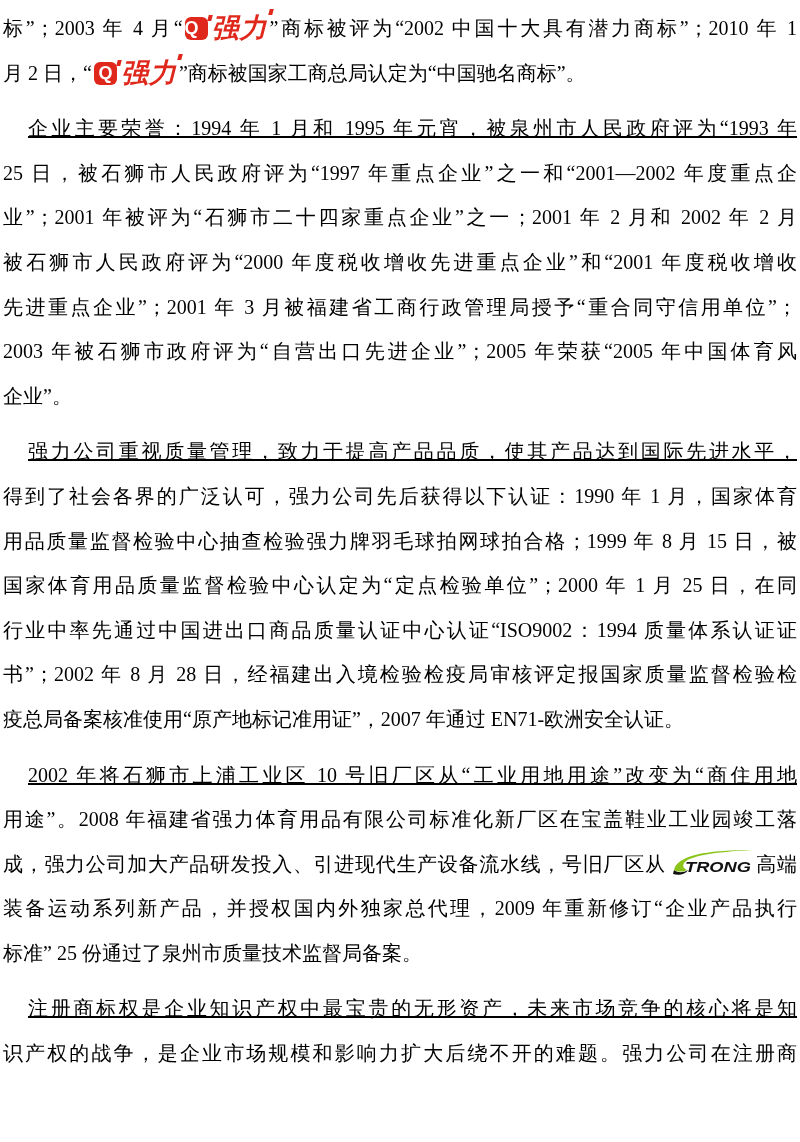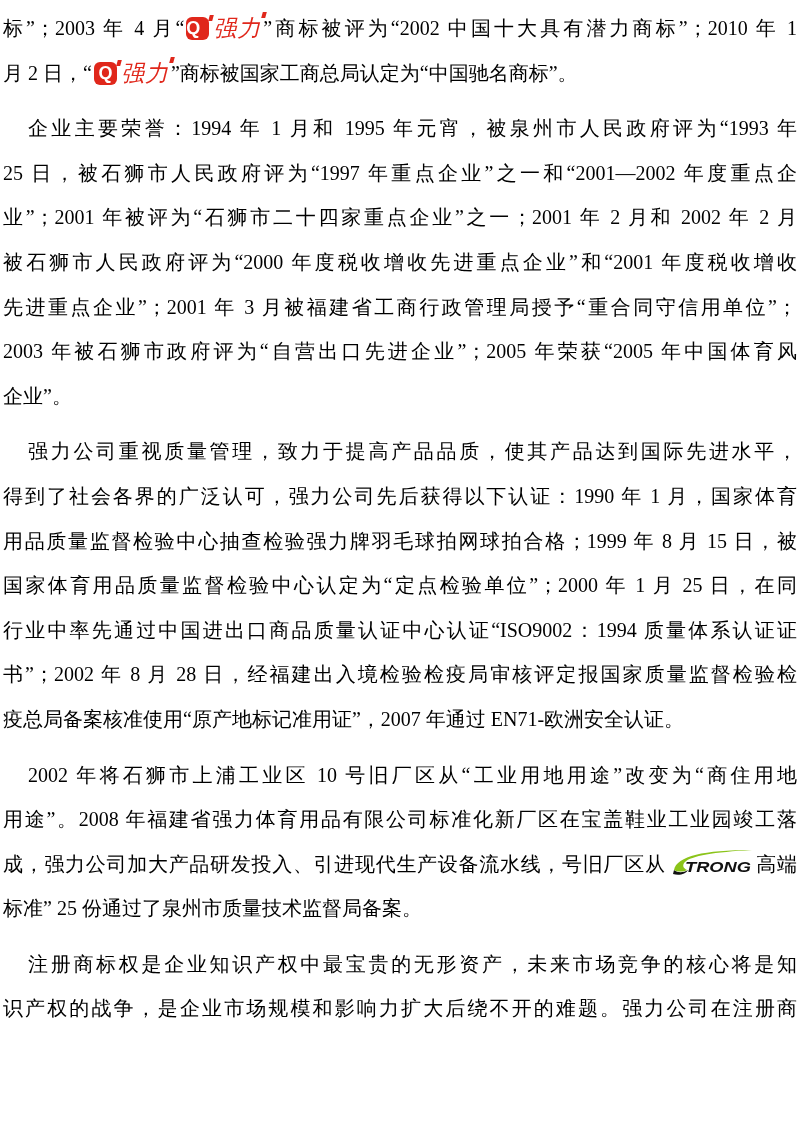--- a/index.html
+++ b/index.html
@@ -9,38 +9,38 @@
     font-family:"Liberation Serif","DejaVu Serif",serif;
   }
   #doc{padding:6px 3px 0 3px;}
   .para{margin:0;}
   .para + .para{margin-top:11px;}
   .line{
     height:44.6px;line-height:44.6px;font-size:20px;
     overflow:hidden;white-space:normal;
   }
   .jl{text-align:justify;text-align-last:justify;}
-  .para.indent .line.first{text-indent:25px;}
+  .para.indent .line.first{text-indent:25px;text-decoration:underline;}
 
   
   .logo-ql{display:inline-block;white-space:nowrap;vertical-align:middle;line-height:normal;margin:0 2px;transform:translateY(-2px);}
   .qlq{
     position:relative;display:inline-block;width:23px;height:23px;
     background:var(--ql-red,#e0271b);border-radius:6px;color:#fff;
     font-family:"Liberation Sans",sans-serif;font-weight:bold;font-style:normal;
     font-size:18px;line-height:23px;text-align:center;vertical-align:middle;
   }
   .qlq::after{
     content:"";position:absolute;top:-2px;right:-4px;width:4px;height:6px;
     background:var(--ql-red,#e0271b);transform:skewX(-15deg);
   }
   .qlt{
     display:inline-block;margin-left:4px;color:var(--ql-red,#e0271b);
-    font-family:"Liberation Sans",sans-serif;font-weight:normal;font-style:italic;
-    font-size:23px;vertical-align:middle;position:relative;letter-spacing:1px;
+    font-family:"Liberation Sans",sans-serif;font-weight:bold;font-style:italic;
+    font-size:27px;vertical-align:middle;position:relative;letter-spacing:1px;
   }
   .qlt::after{
     content:"";position:absolute;top:-1px;right:-5px;width:4px;height:6px;
     background:var(--ql-red,#e0271b);transform:skewX(-15deg);
   }
 
   
   .logo-strong{display:inline-block;vertical-align:middle;margin:0 3px;transform:translateY(-3px);line-height:0;font-style:italic;}
 </style>
 </head>
@@ -70,19 +70,20 @@
       <div class="line"><span>疫总局备案核准使用“原产地标记准用证”，2007 年通过 EN71-欧洲安全认证。</span></div>
     </div>
     <div class="para indent">
       <div class="line jl first"><span>2002 年将石狮市上浦工业区 10 号旧厂区从“工业用地用途”改变为“商住用地</span></div>
       <div class="line jl"><span>用途”。2008 年福建省强力体育用品有限公司标准化新厂区在宝盖鞋业工业园竣工落</span></div>
       <div class="line jl"><span>成，强力公司加大产品研发投入、引进现代生产设备流水线，号旧厂区从</span><span class="logo-strong"><svg width="84" height="30" viewBox="0 0 84 30" xmlns="http://www.w3.org/2000/svg">
             <path fill="#111111" d="M5 22 C 9 25 14 25 19 22 C 17 26 10 28 4 26 Z"></path>
             <path fill="#8bc41a" d="M5 22 C 8 8 35 2 83 2 C 45 4 22 8 16 14 C 13 17 14 20 18 22 C 14 24 9 24 5 22 Z"></path>
             <text x="16" y="24" font-family="Liberation Sans, sans-serif" font-weight="bold" font-size="15" fill="#111111" textLength="66" lengthAdjust="spacingAndGlyphs">TRONG</text>
           </svg></span><span>高端</span></div>
+      <div class="line jl"><span>装备运动系列新产品，并授权国内外独家总代理，2009 年重新修订“企业产品执行</span></div>
       <div class="line"><span>标准” 25 份通过了泉州市质量技术监督局备案。</span></div>
     </div>
     <div class="para indent">
       <div class="line jl first"><span>注册商标权是企业知识产权中最宝贵的无形资产，未来市场竞争的核心将是知</span></div>
       <div class="line jl"><span>识产权的战争，是企业市场规模和影响力扩大后绕不开的难题。强力公司在注册商</span></div>
     </div>
   </div>
 
 </body></html>

